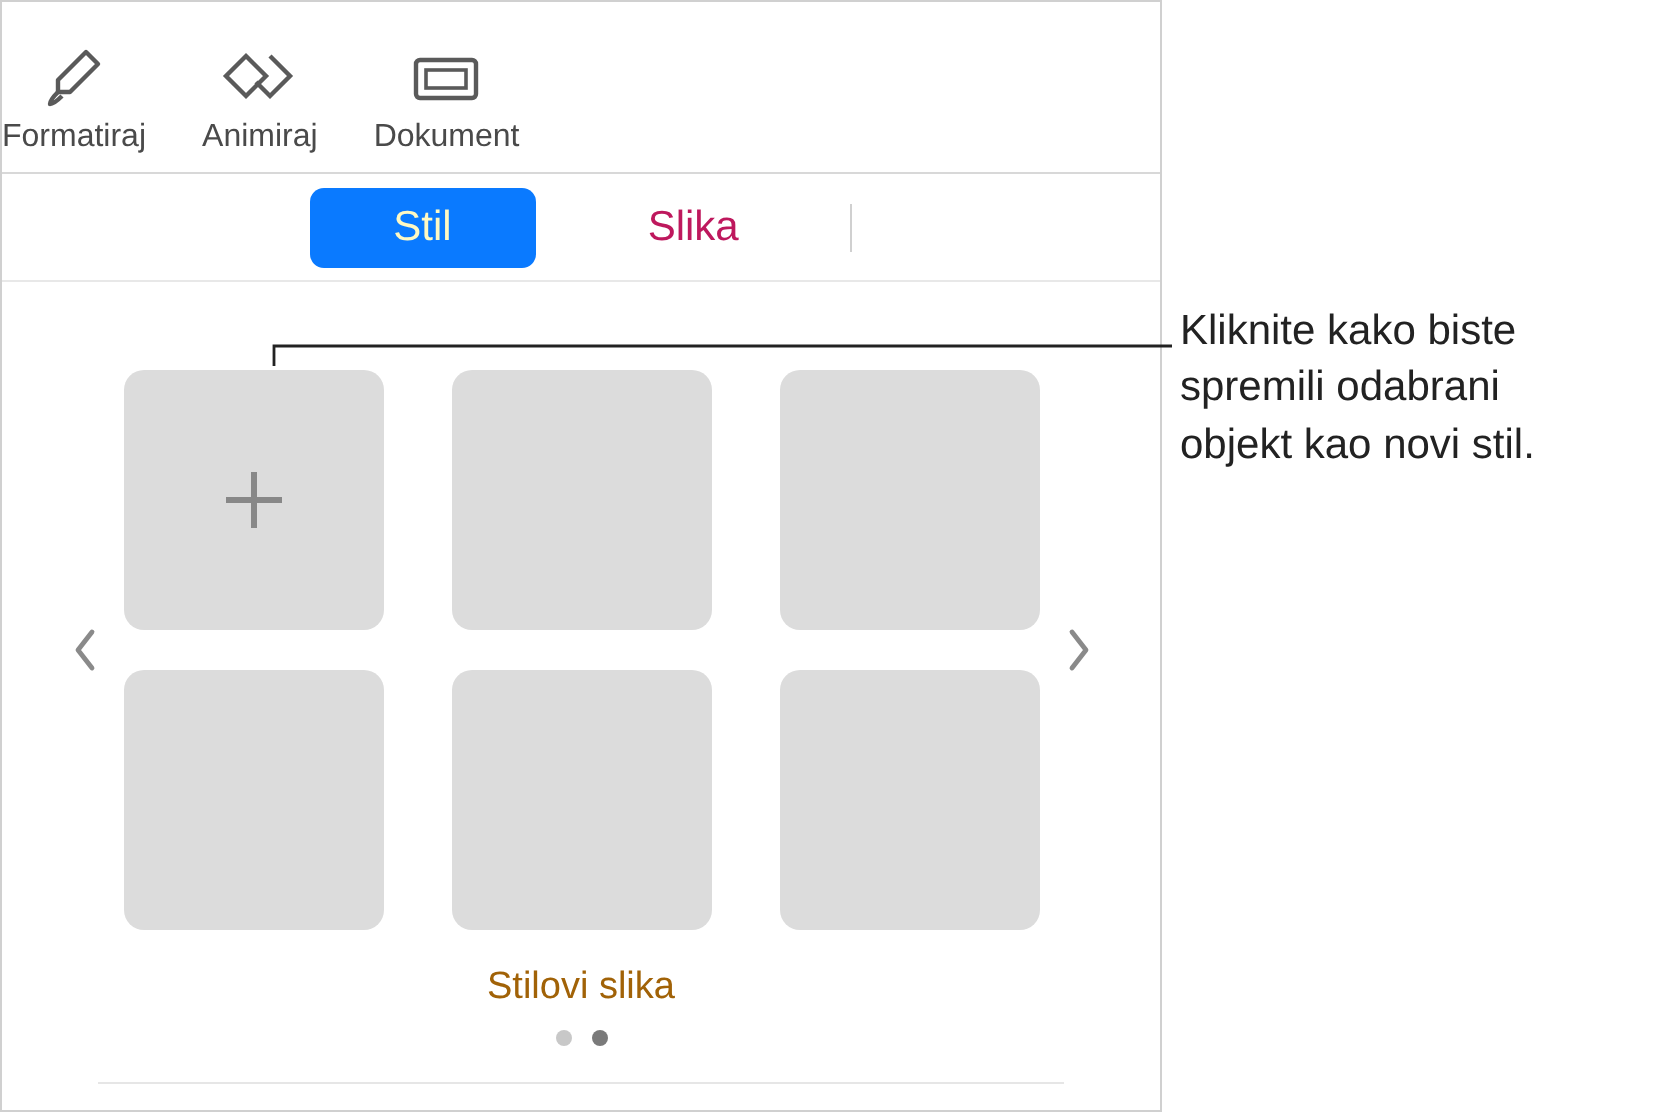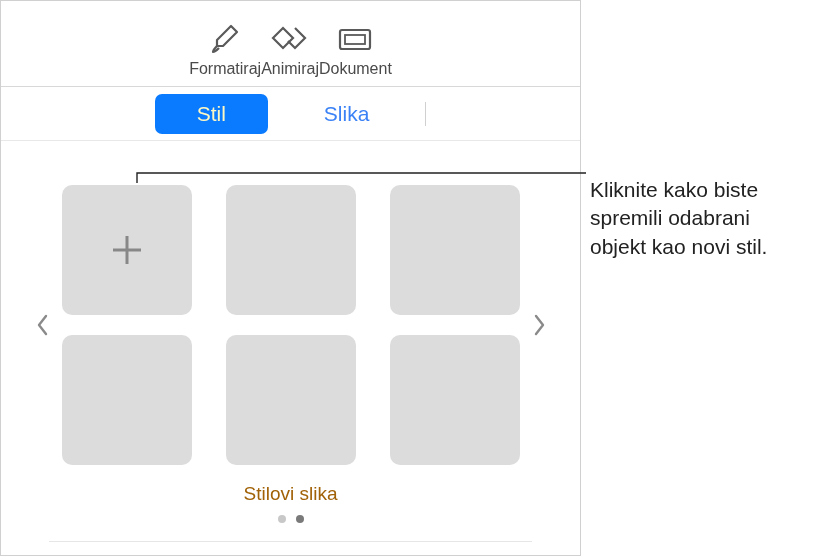--- a/index.html
+++ b/index.html
@@ -14,21 +14,22 @@
       width: 581px;
       height: 556px;
       border: 1px solid #d0d0d0;
       background: #fff;
       position: relative;
     }
     .toolbar {
       height: 86px;
       display: flex;
       align-items: center;
-      justify-content: center;
+      justify-content: flex-start;
+      gap: 28px;
       border-bottom: 1px solid #d8d8d8;
       padding-top: 12px;
     }
     .toolbar-item {
       display: flex;
       flex-direction: column;
       align-items: center;
       gap: 3px;
       cursor: pointer;
     }
@@ -49,21 +50,21 @@
       display: flex;
       align-items: center;
       justify-content: center;
       gap: 14px;
       padding: 10px 16px;
       border-bottom: 1px solid #e8e8e8;
     }
     .tab {
       padding: 8px 42px;
       font-size: 21px;
-      color: #3b82f6;
+      color: #be185d;
       border-radius: 7px;
       cursor: pointer;
       position: relative;
     }
     .tab.active {
       background: #0a7aff;
       color: #fef9c3;
       font-weight: 500;
     }
     .tab-divider {
@@ -129,21 +130,21 @@
       background: #c8c8c8;
     }
     .dot.active { background: #7a7a7a; }
     .hr-line {
       margin: 18px 36px 0 36px;
       border-top: 1px solid #e6e6e6;
     }
     .callout {
       position: absolute;
       left: 590px;
-      top: 176px;
+      top: 152px;
       width: 220px;
       font-size: 21px;
       color: #222;
       line-height: 1.35;
     }
     .callout-line {
       position: absolute;
       pointer-events: none;
     }
   </style>

